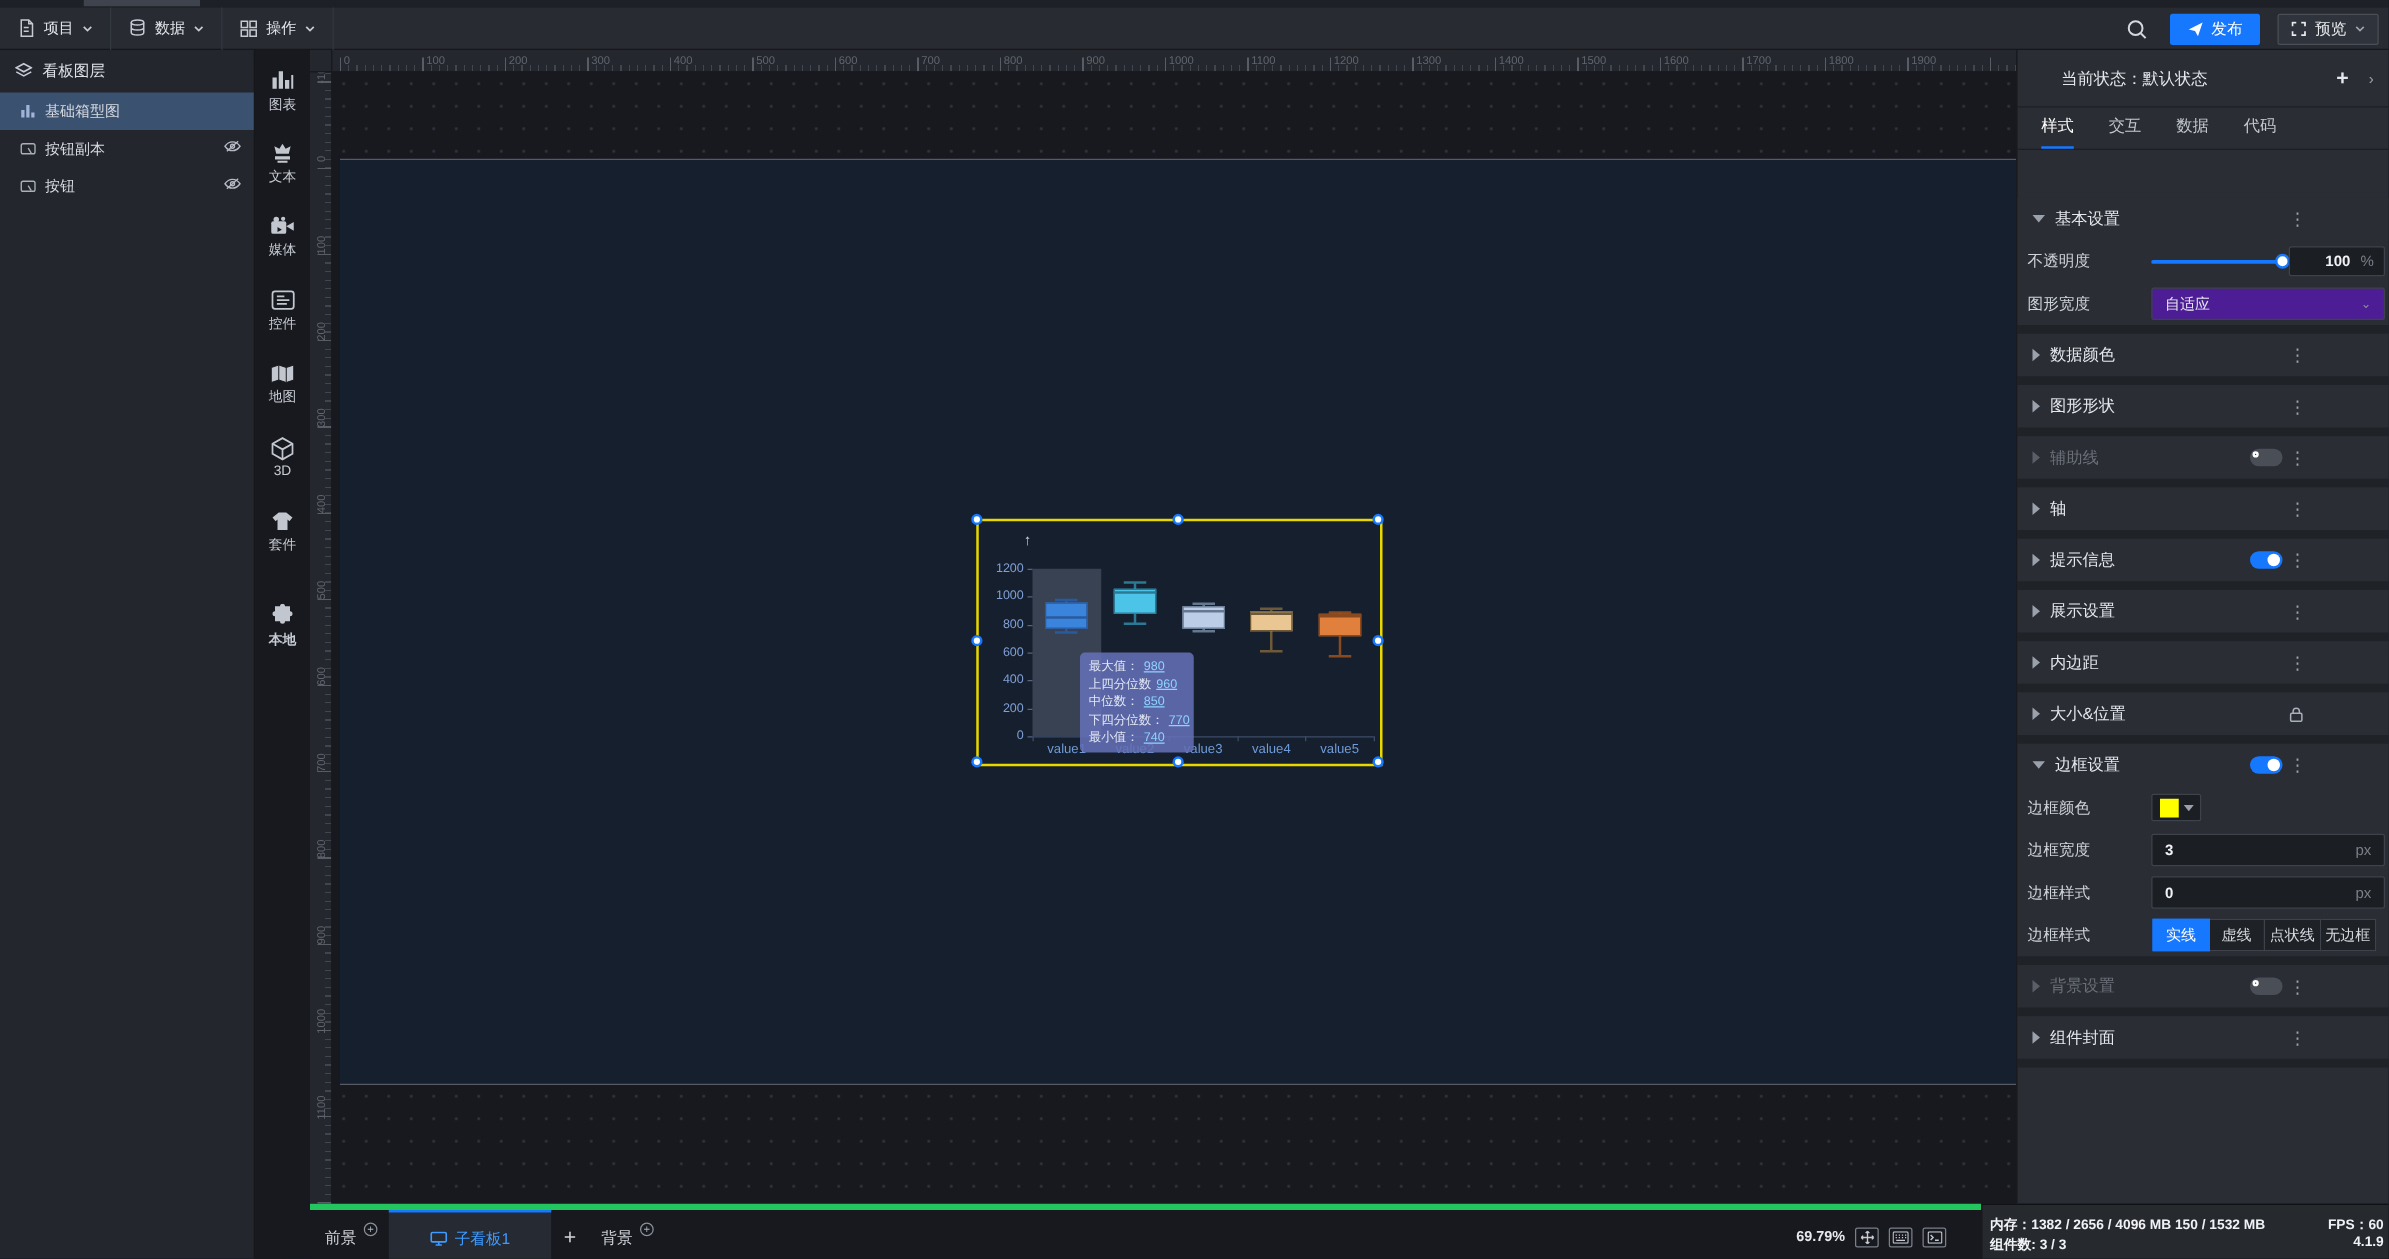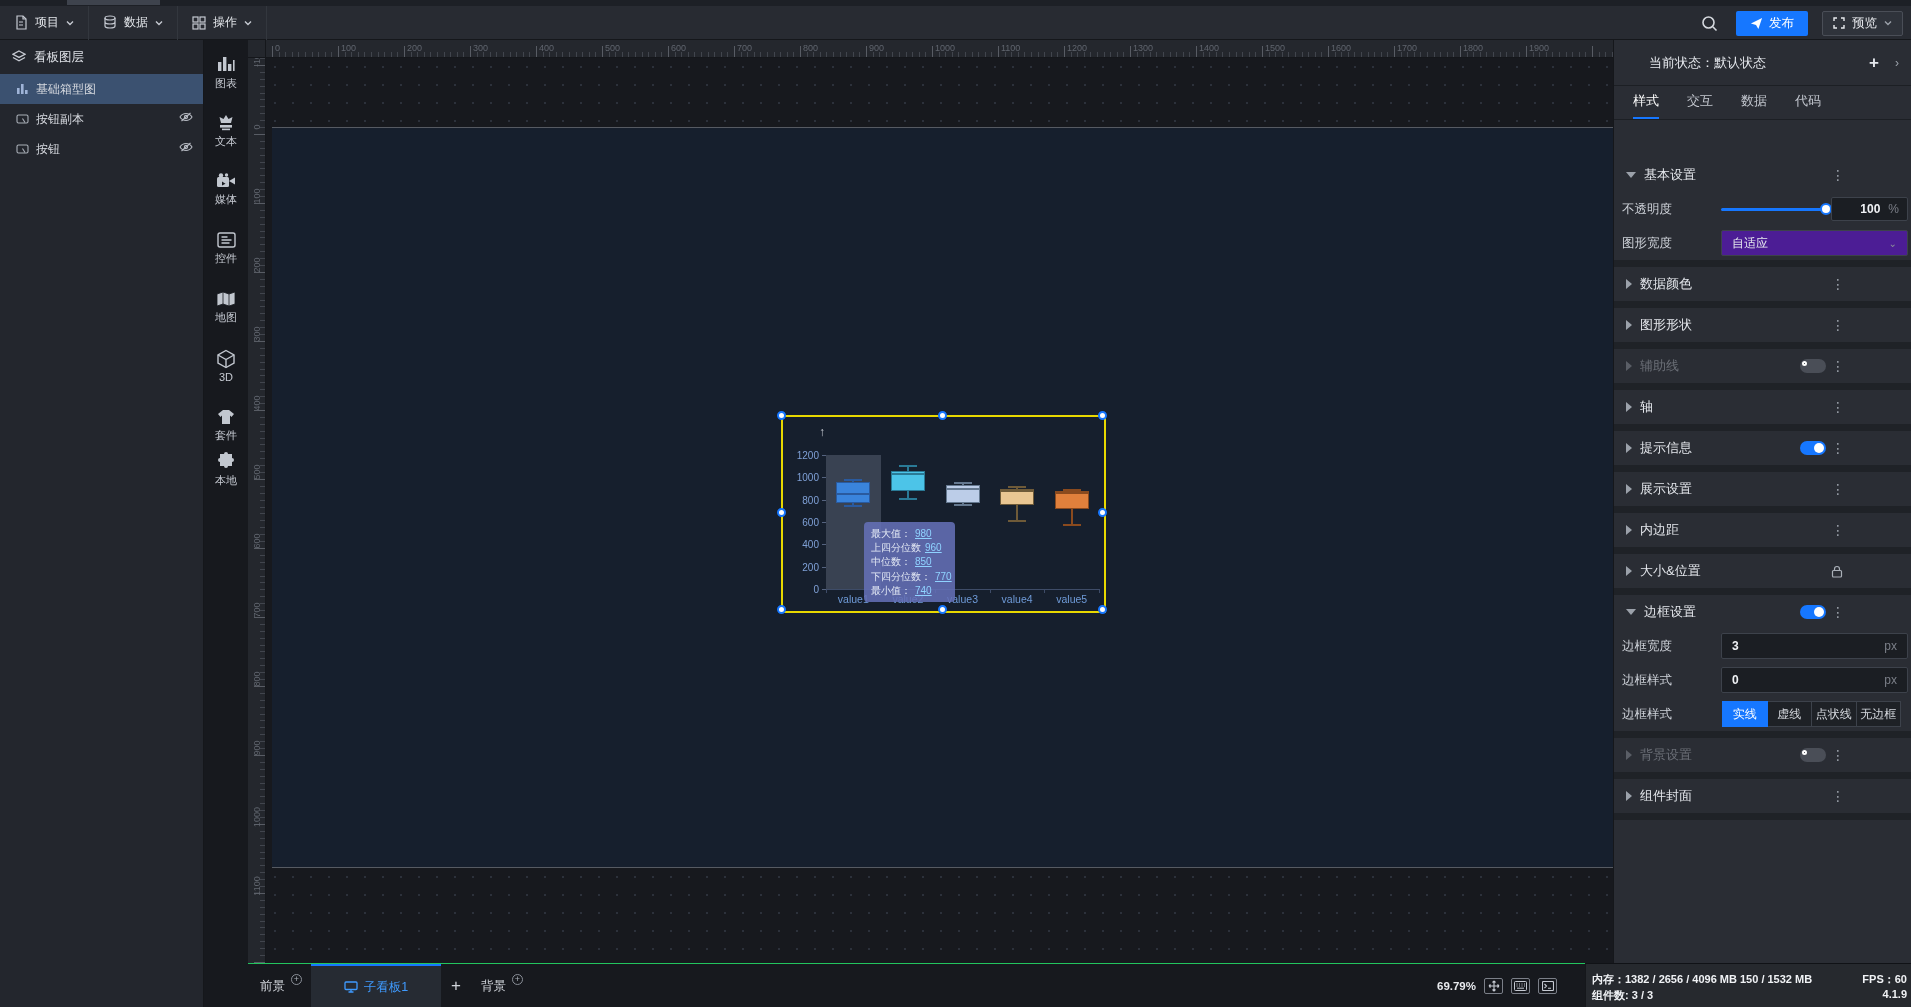--- a/index.html
+++ b/index.html
@@ -58,21 +58,21 @@
   #uparrow { position:absolute; left:36px; top:8px; color:#c8cdd5; font-size:12px; }
   #hoverband { position:absolute; background:rgba(130,140,158,0.33); }
   .bp-stem { position:absolute; width:2px; }
   .bp-cap { position:absolute; height:2px; }
   .bp-box { position:absolute; }
   .bp-med { position:absolute; height:2px; }
   #tooltip { position:absolute; left:81px; top:105px; width:91px; height:80px; background:rgba(100,112,182,0.88); border-radius:4px; padding:5px 7px; line-height:14.2px; color:#e2e8f4; font-size:10px; white-space:nowrap; overflow:hidden; }
   #tooltip .tv { color:#8fd2ff; margin-left:4px;text-decoration:underline; }
 
   
-  #bottombar { left:248px; top:963px; width:1337px; height:44px; background:#17191e; border-top:1px solid #22c55e; }
+  #bottombar { left:248px; top:963px; width:1337px; height:44px; background:#17191e; border-top:5px solid #22c55e; }
   .btab { position:absolute; top:0; height:44px; display:flex; align-items:center; justify-content:center; gap:6px; color:#cfd3d9; font-size:12.5px; }
   .btab .plus-badge { position:relative; top:-7px; width:11px; height:11px; border:1px solid #8a8f98; border-radius:50%; color:#aab0b8; font-size:9px; line-height:9px; display:flex; align-items:center; justify-content:center; }
   #tab-sub { background:#262b33; border-top:2px solid #1677ff; color:#3f9bff; }
   #tab-add { font-size:17px; color:#cfd3d9; }
   #zoom-controls { position:absolute; right:28px; top:0; height:44px; display:flex; align-items:center; gap:8px; }
   #zoom-level { color:#e8eaee; font-size:11.5px; font-weight:bold; }
   .zc-btn { width:19px; height:16px; border:1px solid #7b7f88; border-radius:2px; display:flex; align-items:center; justify-content:center; color:#c6cad2; }
 
   
   #panel { left:1613px; top:40px; width:298px; height:923px; background:#2a2d34; border-left:1px solid #15171b; }
@@ -285,21 +285,21 @@
     <div class="tool-item" style="top: 250px;"><span><svg width="22" height="18" viewBox="0 0 22 18" fill="#c2c7cf">
           <path d="M2 4l6-2 6 2 6-2v12l-6 2-6-2-6 2zM8 2v12M14 4v12" stroke="#17191e" stroke-width="0.8"></path>
         </svg></span><div>地图</div></div>
     <div class="tool-item" style="top: 309px;"><span><svg width="20" height="20" viewBox="0 0 20 20" fill="none" stroke="#c2c7cf" stroke-width="1.4">
           <path d="M10 1.5 L18 6 v8 L10 18.5 L2 14 V6 Z"></path>
           <path d="M2 6l8 4.5L18 6M10 10.5V18.5"></path>
         </svg></span><div>3D</div></div>
     <div class="tool-item" style="top: 368px;"><span><svg width="22" height="18" viewBox="0 0 22 18" fill="#c2c7cf">
           <path d="M8 2h6l5 4-2.5 3L15 7.5V16H7V7.5L5.5 9 3 6z"></path>
         </svg></span><div>套件</div></div>
-    <div class="tool-item" style="top: 412px;"><span><svg width="20" height="19" viewBox="0 0 20 19" fill="#c2c7cf">
+    <div class="tool-item" style="top: 443px; font-weight: bold;"><span><svg width="20" height="19" viewBox="0 0 20 19" fill="#c2c7cf">
           <path d="M8 2a2 2 0 0 1 4 0h4v4a2 2 0 0 1 0 4v4h-4a2 2 0 0 1-4 0H4v-4a2 2 0 0 1 0-4V2z"></path>
         </svg></span><div>本地</div></div>
   </nav>
 
 <div id="canvas-wrap" class="abs">
   <div id="ruler-corner" class="abs"></div>
   <div id="ruler-h" class="abs">
       <span class="ruler-num" style="left: 9px;">0</span>
       <span class="ruler-num" style="left: 75px;">100</span>
       <span class="ruler-num" style="left: 141px;">200</span>
@@ -563,20 +563,27 @@
       <div class="sec">
         <div class="sec-header">
           <span class="caret down"></span>
           <span class="sec-title">边框设置</span>
           <span class="toggle on">
             <span class="knob"></span>
           </span>
           <span class="sec-dots">⋮</span>
         </div>
         <div class="sec-row">
+          <span class="row-label">边框颜色</span>
+          <div class="color-swatch-btn">
+            <span class="swatch" style="background: rgb(255, 255, 0);"></span>
+            <span class="swatch-caret"></span>
+          </div>
+        </div>
+        <div class="sec-row">
           <span class="row-label">边框宽度</span>
           <div class="ctl-input">
             <span>3</span>
             <span class="ctl-suffix">px</span>
           </div>
         </div>
         <div class="sec-row">
           <span class="row-label">边框样式</span>
           <div class="ctl-input">
             <span>0</span>

